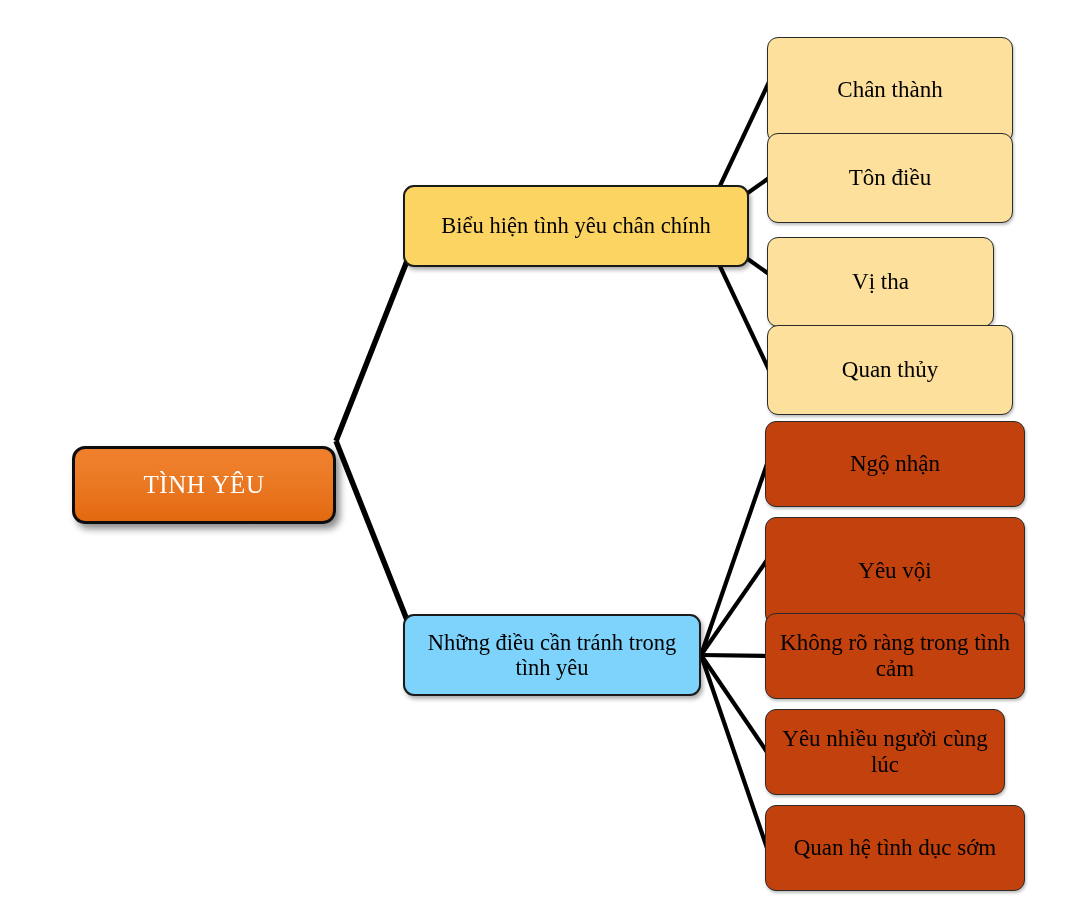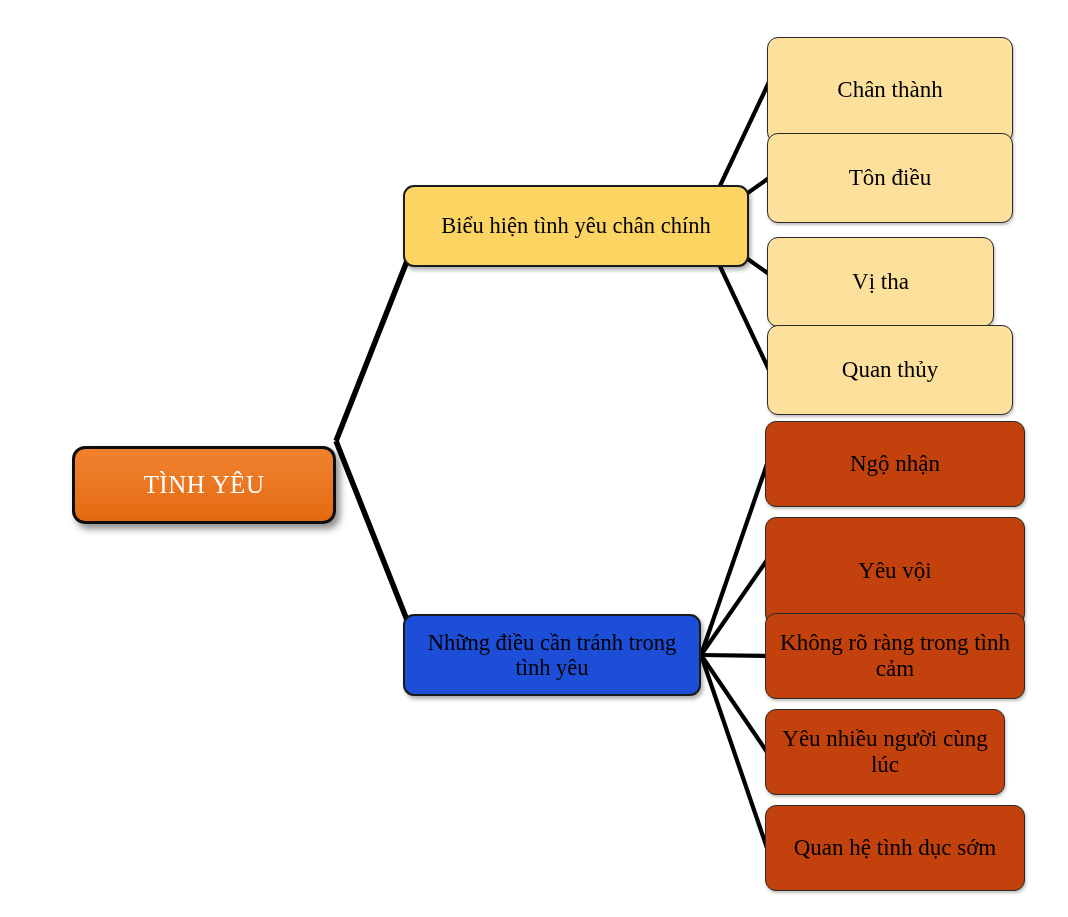--- a/index.html
+++ b/index.html
@@ -56,21 +56,21 @@
   }
 
   
   .node.branch {
     border: 2px solid #1a1a1a;
     border-radius: 11px;
     box-shadow: 2px 3px 4px rgba(0,0,0,0.33);
     font-size: 22.5px;
   }
   .node.branch.yellow { background: #FCD462; }
-  .node.branch.green  { background: #1d4ed8; align-items: center; }
+  .node.branch.green  { background: #7dd3fc; align-items: center; }
 
   
   .node.leaf {
     border: 1.6px solid #2b2b2b;
     border-radius: 11px;
     box-shadow: 1px 2px 3px rgba(0,0,0,0.26);
     font-size: 23px;
   }
   .node.leaf.yellow { background: #FCE09B; }
   .node.leaf.green  { background: #c2410c; }

